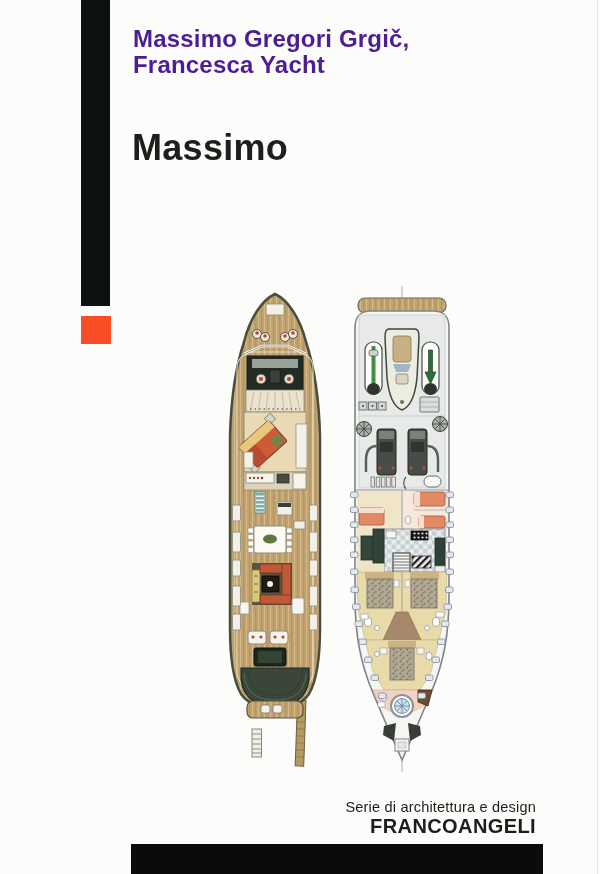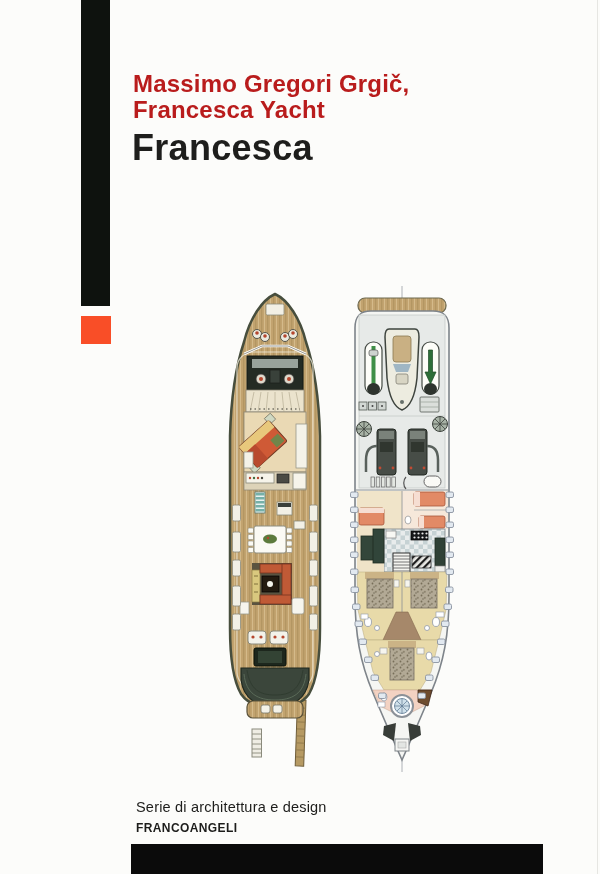--- a/index.html
+++ b/index.html
@@ -4,45 +4,45 @@
 <style>
   html,body{margin:0;padding:0;}
   body{background:#ffffff;}
   .cover{
     position:relative;width:600px;height:874px;background:#fcfcfa;
     overflow:hidden;font-family:"Liberation Sans",sans-serif;
   }
   .spine-bar{position:absolute;left:81px;top:0;width:29px;height:306px;background:#0e120e;}
   .accent-square{position:absolute;left:81px;top:316px;width:30px;height:28px;background:#f94e27;}
   .authors{position:absolute;left:133px;top:26px;font-size:24px;font-weight:700;
-    color:#b91c1c;line-height:26px;letter-spacing:0.2px;margin-top:45px;}
+    color:#4c1d95;line-height:26px;letter-spacing:0.2px;}
   .title{position:absolute;left:132px;top:124px;font-size:36px;font-weight:700;
     color:#1e1e1c;line-height:48px;letter-spacing:0.3px;}
   .plans-svg{position:absolute;left:0;top:0;}
-  .series-block{position:absolute;left:136px;top:799px;width:400px;text-align:left;color:#1d1d1b;}
+  .series-block{position:absolute;left:136px;top:799px;width:400px;text-align:right;color:#1d1d1b;}
   .series-label{font-size:14.5px;font-weight:400;letter-spacing:0.2px;}
-  .publisher{font-size:12px;font-weight:700;letter-spacing:0.4px;margin-top:6px;}
+  .publisher{font-size:20px;font-weight:700;letter-spacing:0.4px;margin-top:0px;}
   .footer-bar{position:absolute;left:131px;top:844px;width:412px;height:30px;background:#0b0b0b;}
   .scan-edge{position:absolute;right:2px;top:0;width:1px;height:100%;background:#e6e6e2;}
 </style>
 </head>
 <body>
 
 <div class="cover">
 
   <div class="spine-bar"></div>
   <div class="accent-square"></div>
 
   <div class="authors">
     <div>Massimo Gregori Grgič,</div>
     <div>Francesca Yacht</div>
   </div>
 
   <div class="title">
-    <div>Francesca</div>
+    <div>Massimo</div>
   </div>
 
   <svg class="plans-svg" width="600" height="874" viewBox="0 0 600 874" xmlns="http://www.w3.org/2000/svg">
     <defs>
       <pattern id="planks" width="6" height="6" patternUnits="userSpaceOnUse">
         <rect width="6" height="6" fill="#c2a36f"></rect>
         <rect width="1" height="6" fill="#d4ba8a"></rect>
         <rect x="3.4" width="0.8" height="6" fill="#aa8e5a"></rect>
       </pattern>
       <pattern id="tile" width="9" height="9" patternUnits="userSpaceOnUse">

